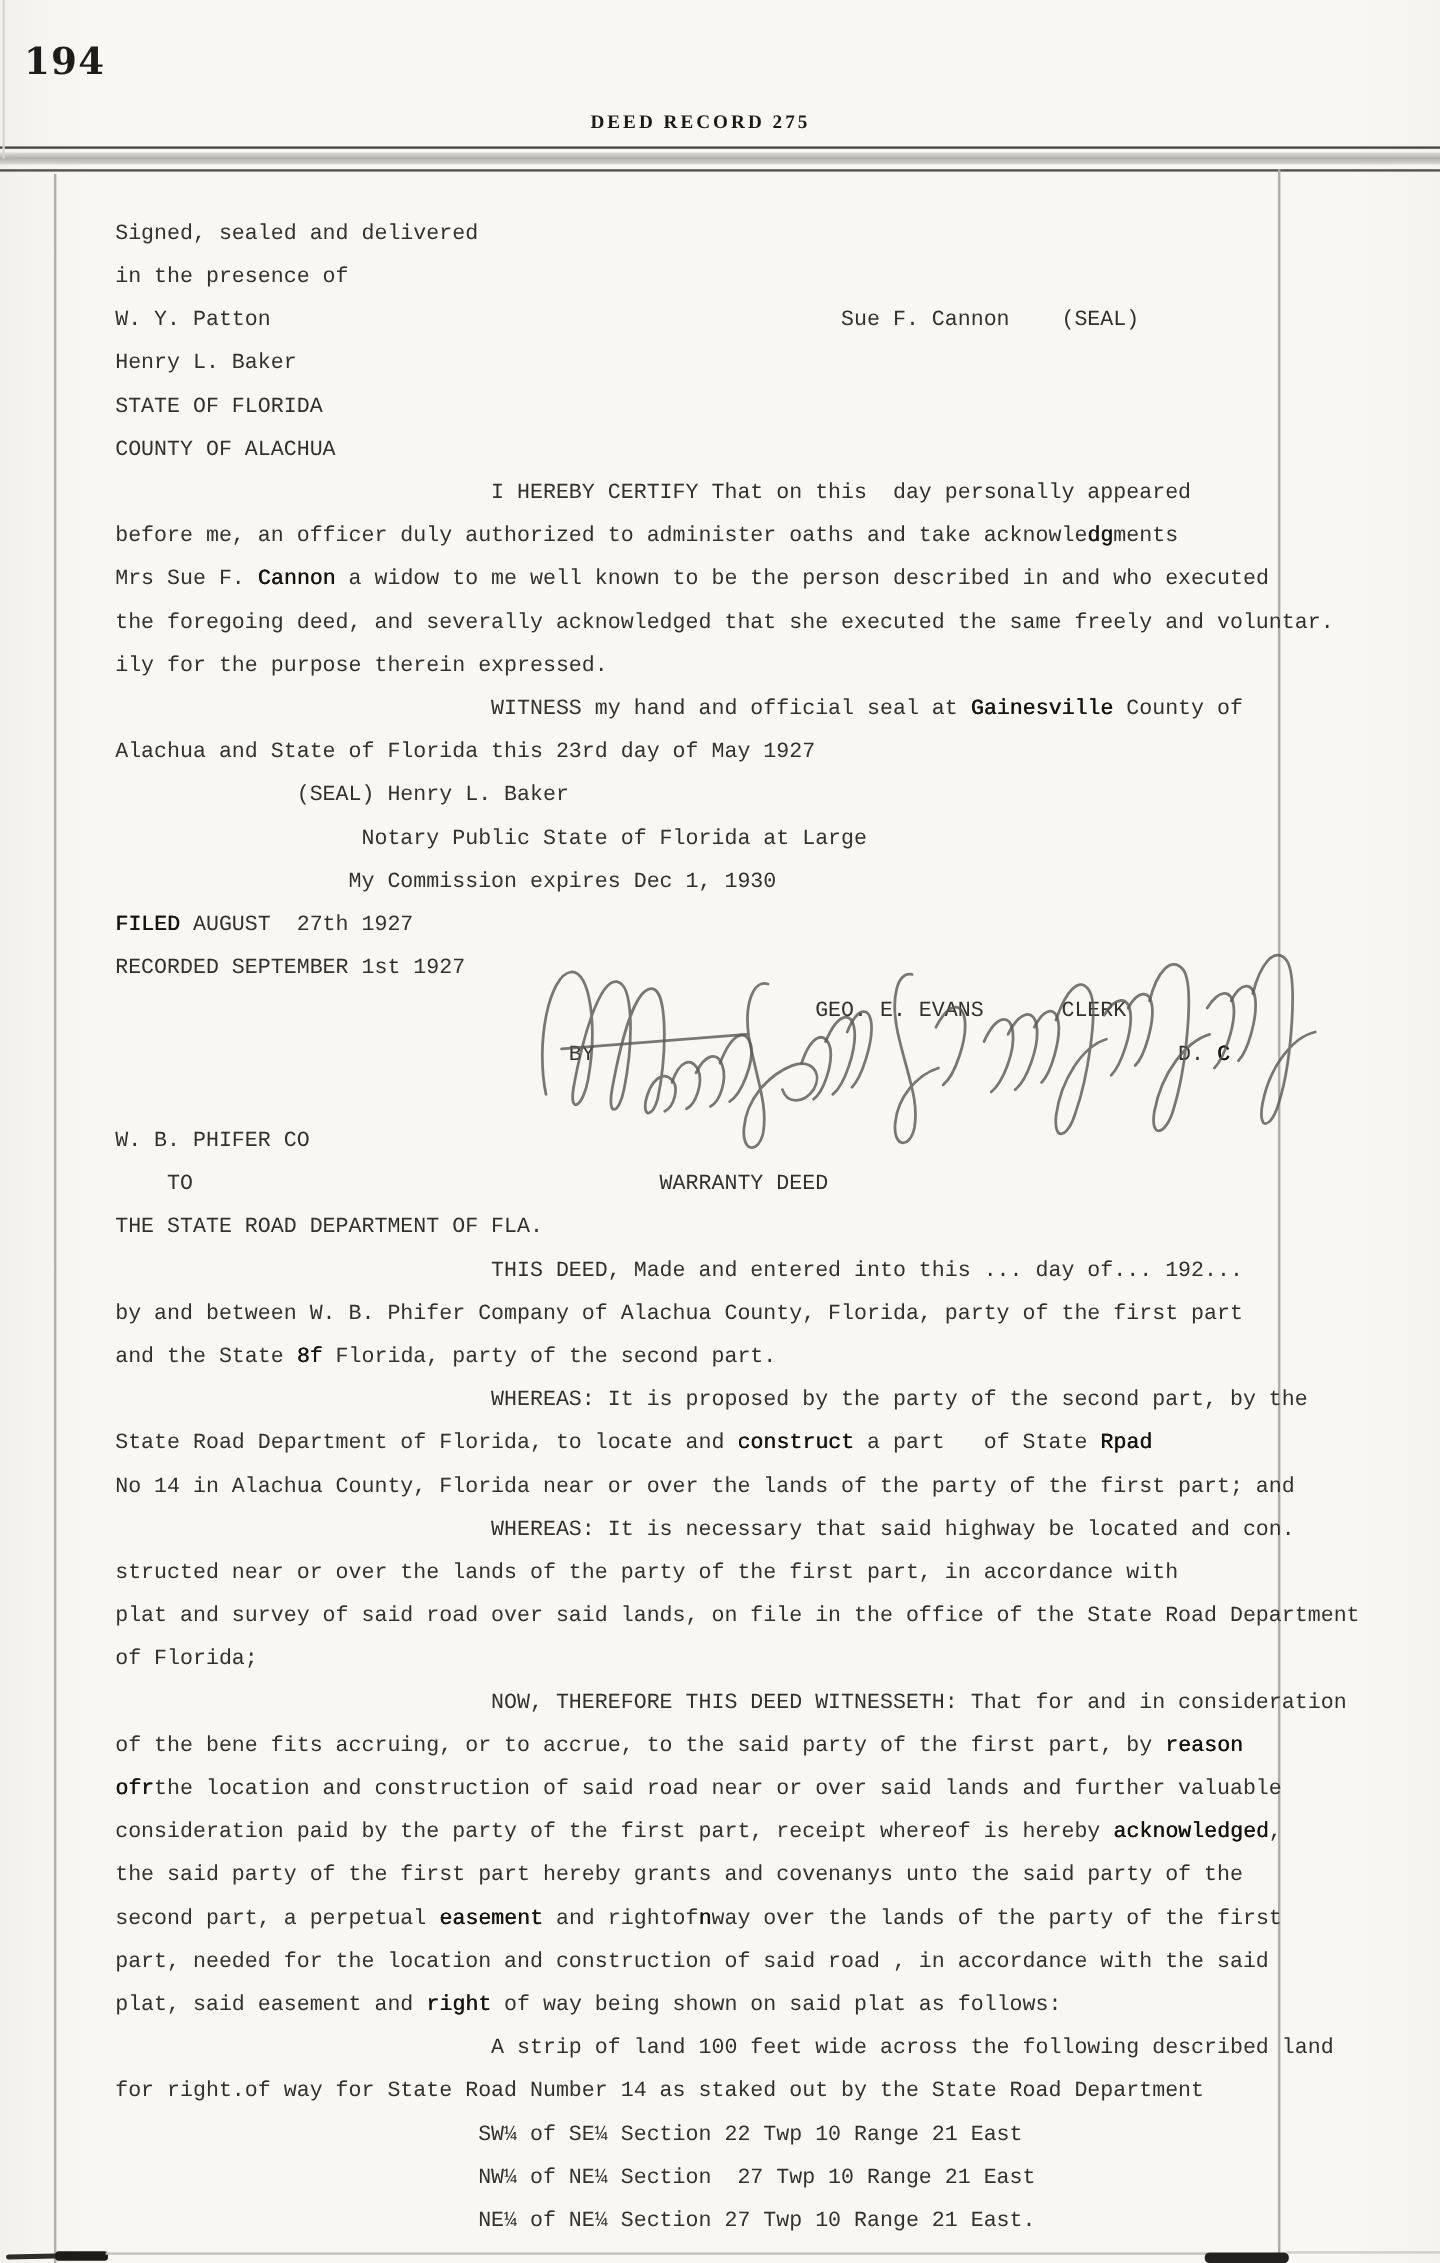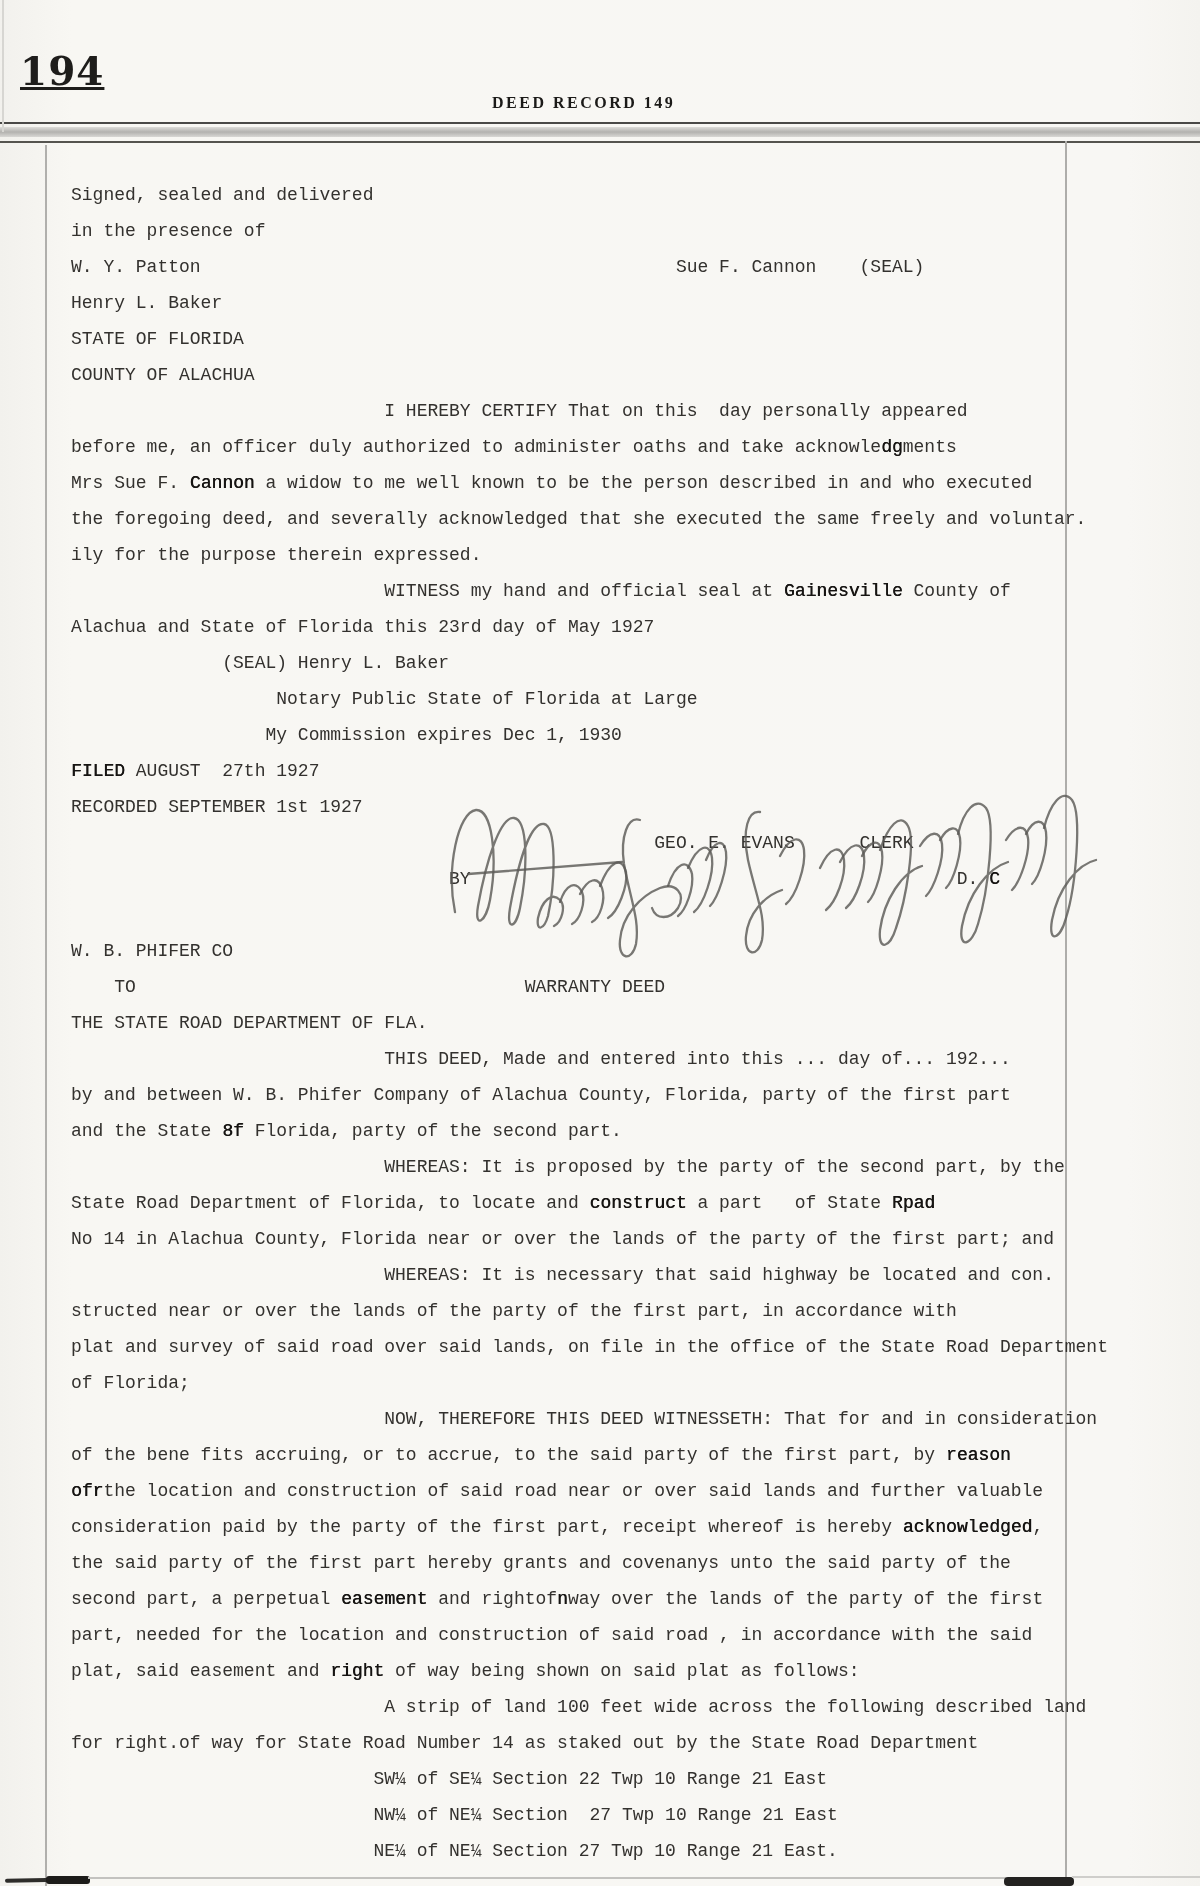--- a/index.html
+++ b/index.html
@@ -4,60 +4,60 @@
 <style>
   html,body{margin:0;padding:0;background:#e9e8e4;}
   .page{
     position:relative;
     width:1200px;height:1886px;
     background:linear-gradient(90deg,#f2f1ed 0%, #f8f7f3 6%, #f8f7f4 94%, #f4f3ef 100%);
     overflow:hidden;
     font-family:"Liberation Mono","DejaVu Sans Mono",monospace;
   }
   .pagenum{
-    position:absolute;left:20px;top:48px;
+    position:absolute;left:20px;top:34px;
     font-family:"DejaVu Serif","Liberation Serif",serif;
-    font-weight:bold;font-size:39px;color:#1e1d1b;letter-spacing:1px;text-decoration:underline;
+    font-weight:bold;font-size:31px;color:#1e1d1b;letter-spacing:1px;
   }
   .header-title{
     position:absolute;left:492px;top:94px;
     font-family:"Liberation Serif","DejaVu Serif",serif;
     font-weight:bold;font-size:16px;color:#1b1a18;letter-spacing:2.5px;
     white-space:nowrap;
   }
   .rule-thin-1{position:absolute;left:0;top:122px;width:1200px;height:2px;background:#4a4947;}
   .rule-thick {position:absolute;left:0;top:127px;width:1200px;height:10px;
     background:linear-gradient(#dddcd9,#b3b2af 50%,#d8d7d4);}
   .rule-thin-2{position:absolute;left:0;top:141px;width:1200px;height:2px;background:#55544f;}
   .vline-left {position:absolute;left:45px;top:145px;width:2px;height:1741px;background:#b0afac;}
   .vline-right{position:absolute;left:1065px;top:141px;width:2px;height:1745px;background:#aeadaa;}
   .edge-left  {position:absolute;left:2px;top:0;width:2px;height:132px;background:#d7d6d2;}
   .typed{
     position:absolute;left:71px;top:177px;width:1128px;
     font-size:18px;line-height:36px;color:#33312e;
     white-space:pre;
   }
-  .typed .tl{height:36px;}
+  .typed .tl{height:36px;margin-left:25px;}
   .typed .b{font-weight:normal;color:#161412;text-shadow:.4px 0 0 #161412;}
   .signature{position:absolute;left:440px;top:793px;pointer-events:none;}
   .signature path{fill:none;stroke:#5b5a57;stroke-width:2.3;stroke-linecap:round;opacity:.82;}
   .scan-a {position:absolute;left:5px;top:1878px;width:82px;height:4px;background:#2e2d2b;border-radius:2px;transform:rotate(-1.2deg);}
   .scan-a2{position:absolute;left:46px;top:1876px;width:44px;height:8px;background:#1d1c1a;border-radius:3px;}
   .scan-b {position:absolute;left:88px;top:1877px;width:918px;height:2px;background:#c3c2bf;}
   .scan-c {position:absolute;left:1004px;top:1877px;width:70px;height:9px;background:#232220;border-radius:4px;}
   .scan-d {position:absolute;left:1072px;top:1876px;width:128px;height:2px;background:#cfcecb;}
 </style>
 </head>
 <body>
 
 <div class="page">
 
   <div class="pagenum">194</div>
 
-  <div class="header-title">DEED RECORD 149</div>
+  <div class="header-title">DEED RECORD 275</div>
 
   <div class="rule-thin-1"></div>
   <div class="rule-thick"></div>
   <div class="rule-thin-2"></div>
 
   <div class="edge-left"></div>
   <div class="vline-left"></div>
   <div class="vline-right"></div>
 
   <div class="typed"><div class="tl"><span>Signed, sealed and delivered</span></div><div class="tl"><span>in the presence of</span></div><div class="tl"><span>W. Y. Patton                                            Sue F. Cannon    (SEAL)</span></div><div class="tl"><span>Henry L. Baker</span></div><div class="tl"><span>STATE OF FLORIDA</span></div><div class="tl"><span>COUNTY OF ALACHUA</span></div><div class="tl"><span>                             I HEREBY CERTIFY That on this  day personally appeared</span></div><div class="tl"><span>before me, an officer duly authorized to administer oaths and take acknowle</span><span class="b">dg</span><span>ments</span></div><div class="tl"><span>Mrs Sue F. </span><span class="b">Cannon</span><span> a widow to me well known to be the person described in and who executed</span></div><div class="tl"><span>the foregoing deed, and severally acknowledged that she executed the same freely and voluntar.</span></div><div class="tl"><span>ily for the purpose therein expressed.</span></div><div class="tl"><span>                             WITNESS my hand and official seal at </span><span class="b">Gainesville</span><span> County of</span></div><div class="tl"><span>Alachua and State of Florida this 23rd day of May 1927</span></div><div class="tl"><span>              (SEAL) Henry L. Baker</span></div><div class="tl"><span>                   Notary Public State of Florida at Large</span></div><div class="tl"><span>                  My Commission expires Dec 1, 1930</span></div><div class="tl"><span class="b">FILED</span><span> AUGUST  27th 1927</span></div><div class="tl"><span>RECORDED SEPTEMBER 1st 1927</span></div><div class="tl"><span>                                                      GEO. E. EVANS      CLERK</span></div><div class="tl"><span>                                   BY                                             D. </span><span class="b">C</span></div><div class="tl"><span></span></div><div class="tl"><span>W. B. PHIFER CO</span></div><div class="tl"><span>    TO                                    WARRANTY DEED</span></div><div class="tl"><span>THE STATE ROAD DEPARTMENT OF FLA.</span></div><div class="tl"><span>                             THIS DEED, Made and entered into this ... day of... 192...</span></div><div class="tl"><span>by and between W. B. Phifer Company of Alachua County, Florida, party of the first part</span></div><div class="tl"><span>and the State </span><span class="b">8f</span><span> Florida, party of the second part.</span></div><div class="tl"><span>                             WHEREAS: It is proposed by the party of the second part, by the</span></div><div class="tl"><span>State Road Department of Florida, to locate and </span><span class="b">construct</span><span> a part   of State </span><span class="b">Rpad</span></div><div class="tl"><span>No 14 in Alachua County, Florida near or over the lands of the party of the first part; and</span></div><div class="tl"><span>                             WHEREAS: It is necessary that said highway be located and con.</span></div><div class="tl"><span>structed near or over the lands of the party of the first part, in accordance with</span></div><div class="tl"><span>plat and survey of said road over said lands, on file in the office of the State Road Department</span></div><div class="tl"><span>of Florida;</span></div><div class="tl"><span>                             NOW, THEREFORE THIS DEED WITNESSETH: That for and in consideration</span></div><div class="tl"><span>of the bene fits accruing, or to accrue, to the said party of the first part, by </span><span class="b">reason</span></div><div class="tl"><span class="b">ofr</span><span>the location and construction of said road near or over said lands and further valuable</span></div><div class="tl"><span>consideration paid by the party of the first part, receipt whereof is hereby </span><span class="b">acknowledged</span><span>,</span></div><div class="tl"><span>the said party of the first part hereby grants and covenanys unto the said party of the</span></div><div class="tl"><span>second part, a perpetual </span><span class="b">easement</span><span> and rightof</span><span class="b">n</span><span>way over the lands of the party of the first</span></div><div class="tl"><span>part, needed for the location and construction of said road , in accordance with the said</span></div><div class="tl"><span>plat, said easement and </span><span class="b">right</span><span> of way being shown on said plat as follows:</span></div><div class="tl"><span>                             A strip of land 100 feet wide across the following described land</span></div><div class="tl"><span>for right.of way for State Road Number 14 as staked out by the State Road Department</span></div><div class="tl"><span>                            SW¼ of SE¼ Section 22 Twp 10 Range 21 East</span></div><div class="tl"><span>                            NW¼ of NE¼ Section  27 Twp 10 Range 21 East</span></div><div class="tl"><span>                            NE¼ of NE¼ Section 27 Twp 10 Range 21 East.</span></div></div>

